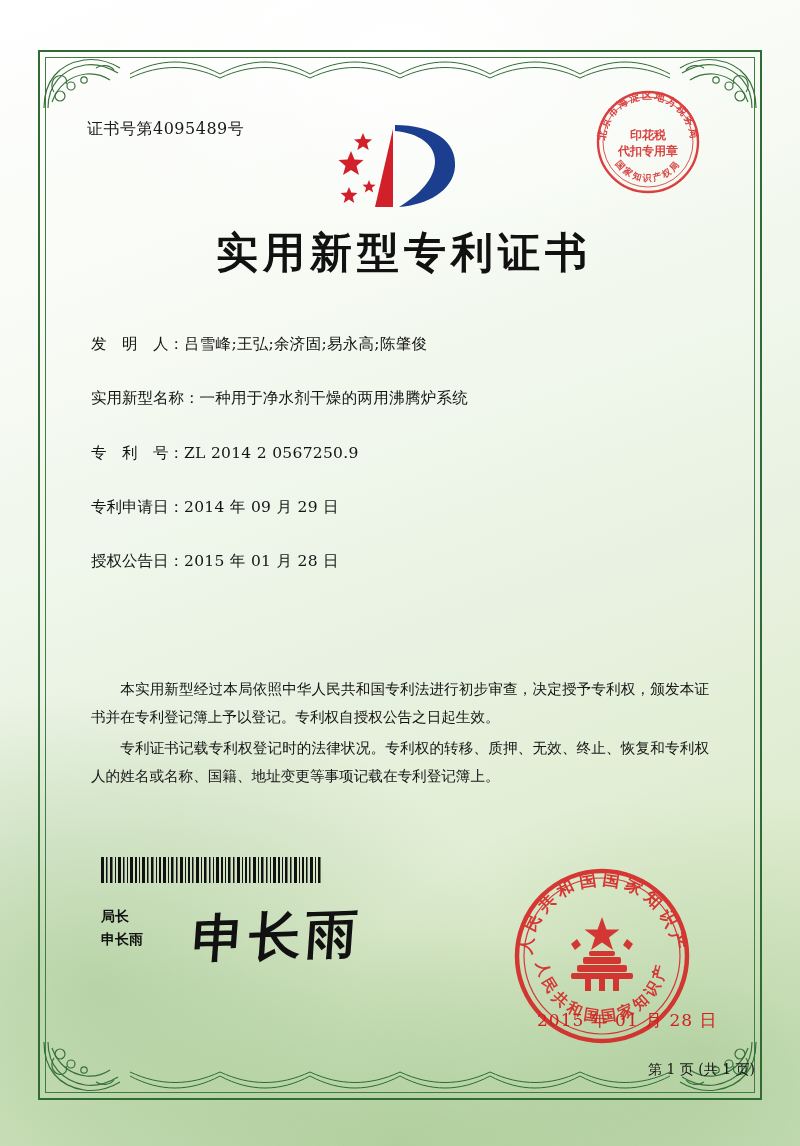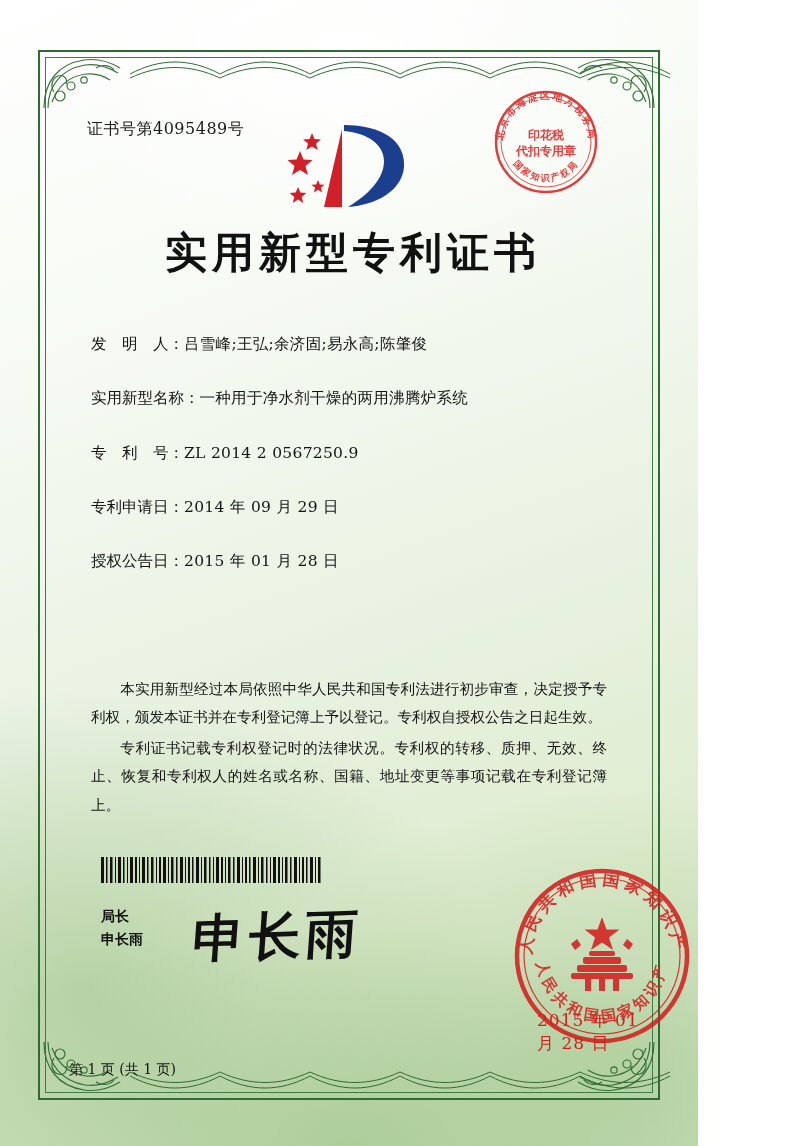--- a/index.html
+++ b/index.html
@@ -2,21 +2,21 @@
 <html><head>
 <meta charset="utf-8">
 <style>
   html, body {
     margin: 0;
     padding: 0;
     background: #ffffff;
   }
   .page {
     position: relative;
-    width: 698px;
+    width: 800px;
     height: 1146px;
     background: linear-gradient(160deg, #ffffff 0%, #f6faf3 28%, #e9f2e2 55%, #dfeccf 78%, #d6e7c6 100%);
     font-family: "DejaVu Sans", "Liberation Sans", sans-serif;
     overflow: hidden;
     color: #1a1a1a;
   }
   
   .page::before {
     content: "";
     position: absolute;
@@ -188,21 +188,21 @@
     top: 30px;
     width: 110px;
     height: 110px;
     pointer-events: none;
   }
 
   .footer {
     position: absolute;
     bottom: 14px;
     left: 0; right: 0;
-    text-align: left;
+    text-align: right;
     font-size: 14px;
     font-family: "DejaVu Serif", "Liberation Serif", serif;
     color: #151515;
     padding-left: 24px;
   }
 </style>
 </head>
 <body>
 
 <div class="page">

